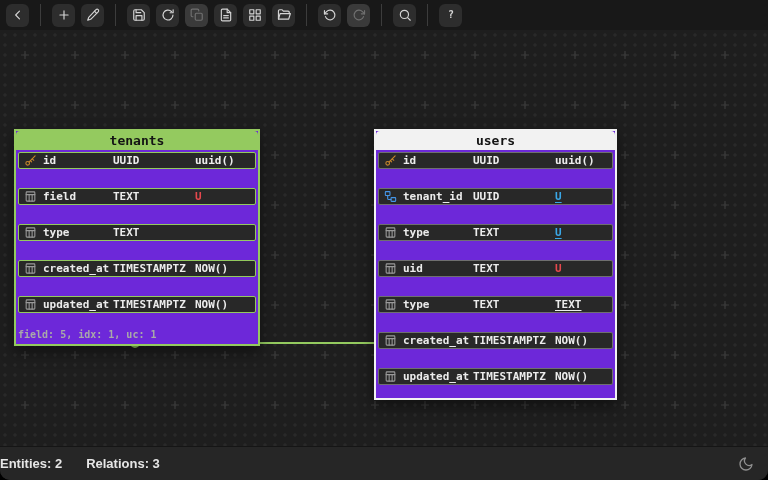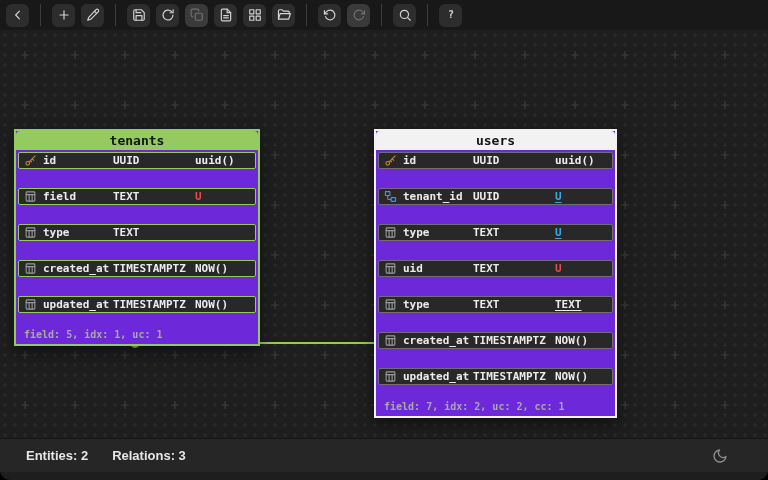--- a/index.html
+++ b/index.html
@@ -29,29 +29,29 @@
           align-items:center;padding:0 5px;font-size:11px;font-weight:bold;color:#ececec;white-space:nowrap;}
   .row-icon{width:13px;height:13px;margin-right:6px;flex:0 0 auto;display:flex;}
   .row-icon svg{width:13px;height:13px;display:block;}
   .icon-key{color:var(--key-gold);}  .icon-column{color:var(--col-gray);}  .icon-fk{color:var(--fk-blue);}
   .row-name{flex:0 0 70px;overflow:hidden;}
   .row-type{flex:0 0 82px;overflow:hidden;}
   .row-extra{flex:1;text-align:left;padding-right:4px;}
   .row-extra.red{color:var(--badge-red);}
   .row-extra.blue-underline{color:var(--badge-blue);text-decoration:underline;text-underline-offset:2px;}
   .row-extra.white-underline{text-decoration:underline;text-underline-offset:2px;}
-  .entity-footer{font-size:10px;font-weight:bold;color:#a9a9a9;padding:3px 8px 4px;white-space:nowrap;}
+  .entity-footer{font-size:10px;font-weight:bold;color:#a9a9a9;padding:3px 2px 4px;white-space:nowrap;}
 
   
   .relation path{stroke:var(--green);stroke-width:2;fill:none;}
   .relation circle{fill:#1e1e1e;stroke:var(--green);stroke-width:2;}
 
   
-  .statusbar{position:absolute;left:0;right:0;bottom:8px;height:33px;background:#262626;border-top:1px solid #151515;
-          display:flex;align-items:center;gap:24px;padding:0 26px;font-size:13px;font-weight:600;color:#e6e6e6;z-index:6;justify-content:space-between;}
+  .statusbar{position:absolute;left:0;right:0;bottom:0;height:33px;background:#262626;border-top:1px solid #151515;
+          display:flex;align-items:center;gap:24px;padding:0 0;font-size:13px;font-weight:600;color:#e6e6e6;z-index:6;justify-content:space-between;}
   .moon-btn{margin-left:auto;background:none;border:none;color:#8f8f8f;padding:0;margin-right:14px;cursor:pointer;display:flex;}
   .moon-btn svg{width:16px;height:16px;}
 </style>
 </head>
 <body>
 
 <div class="app">
 
   <div class="toolbar" id="toolbar">
       <button class="tb-btn">
@@ -324,21 +324,20 @@
                 <path d="M4 8.5h16"></path>
                 <path d="M9.5 8.5v12"></path>
                 <path d="M15 8.5v12"></path>
               </svg>
             </span>
             <span class="row-name">updated_at</span>
             <span class="row-type">TIMESTAMPTZ</span>
             <span class="row-extra plain">NOW()</span>
           </div>
         </div>
-      <div class="entity-footer">field: 7, idx: 2, uc: 2, cc: 1</div>
     </div>
 
   </div>
 
   <div class="statusbar">
     <span>Entities: 2</span>
     <span>Relations: 3</span>
     <button class="moon-btn">
       <svg viewBox="0 0 24 24" fill="none" stroke="currentColor" stroke-width="2" stroke-linecap="round" stroke-linejoin="round">
         <path d="M21 12.8A9 9 0 1 1 11.2 3a7 7 0 0 0 9.8 9.8z"></path>

